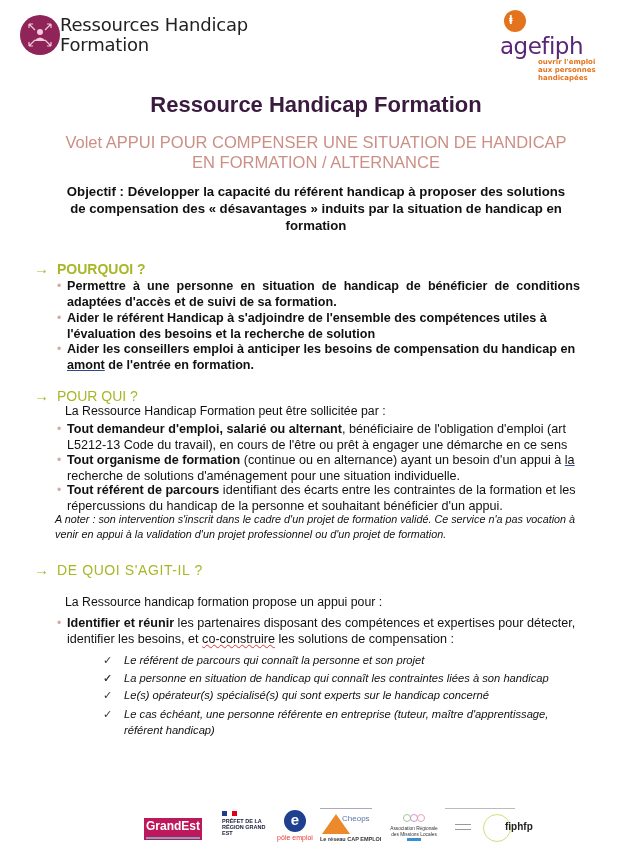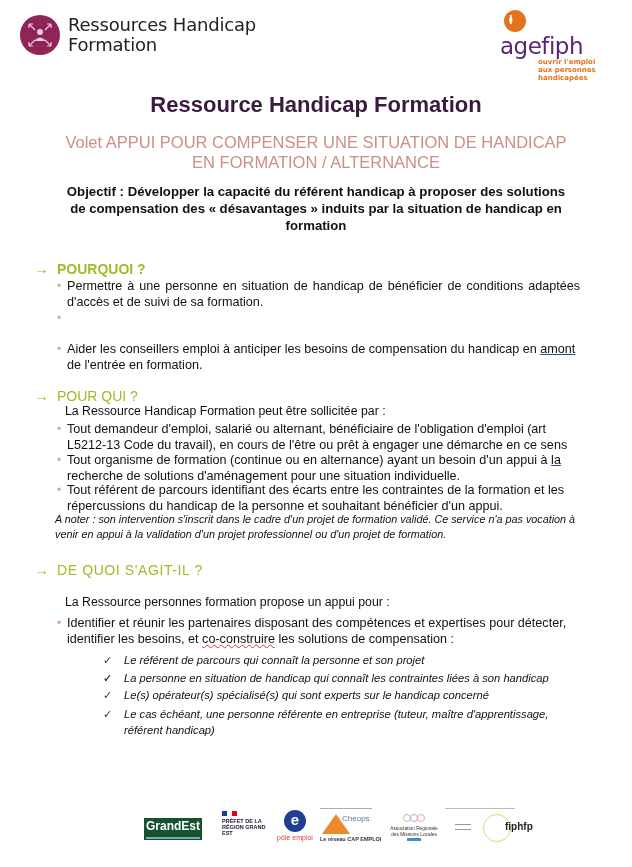--- a/index.html
+++ b/index.html
@@ -5,21 +5,21 @@
   * { box-sizing: border-box; margin: 0; padding: 0; }
   html, body { width: 632px; height: 867px; background: #ffffff; overflow: hidden; }
   body { position: relative; font-family: "Liberation Sans", sans-serif; color: #111; }
 
   .abs { position: absolute; }
 
   
   .rhf-logo { left: 20px; top: 15px; display: flex; align-items: center; }
   .rhf-circle { width: 40px; height: 40px; border-radius: 50%; background: #8e2458; position: relative; }
   .rhf-circle svg { position: absolute; left: 0; top: 0; }
-  .rhf-text { margin-left: 8px; font-family: "DejaVu Sans", sans-serif; font-size: 18px; line-height: 20px; color: #222; letter-spacing: -0.2px; }
+  .rhf-text { font-family: "DejaVu Sans", sans-serif; font-size: 18px; line-height: 20px; color: #222; letter-spacing: -0.2px; }
 
   .agefiph { left: 500px; top: 10px; width: 120px; }
   .agefiph-circle { width: 22px; height: 22px; border-radius: 50%; background: #e4731e; position: relative; margin-left: 4px; }
   .agefiph-circle span { position: absolute; left: 5px; top: 2px; color: #fff; font-size: 13px; font-weight: bold; }
   .agefiph-word { font-family: "DejaVu Sans", sans-serif; font-size: 23px; color: #5a2677; line-height: 24px; margin-top: 2px; letter-spacing: -0.5px; }
   .agefiph-tag { font-family: "DejaVu Sans", sans-serif; font-size: 7px; color: #e4731e; line-height: 8px; font-weight: bold; margin-left: 2px; padding-left: 36px; }
 
   
   .main-title { left: 0; width: 632px; top: 92px; text-align: center; font-size: 22px; font-weight: bold; color: #3a1a3e; }
   .subtitle { left: 60px; width: 512px; top: 132px; text-align: center; font-size: 16.5px; line-height: 20px; color: #cc8f85; }
@@ -27,34 +27,34 @@
 
   
   .section-head { left: 34px; font-size: 14px; color: #a8b728; font-weight: bold; display: flex; align-items: center; }
   .section-head .arrow { color: #a8b728; font-size: 15px; margin-right: 8px; font-weight: normal; }
   .section-head.light { font-weight: normal; }
 
   .para { left: 65px; font-size: 12.3px; line-height: 16px; color: #111; }
   .bullet { left: 55px; width: 525px; font-size: 12.6px; line-height: 16px; color: #111; padding-left: 12px; position: absolute; }
   .bullet .dot { position: absolute; left: 2px; top: 0; color: #d9a7a2; font-size: 12px; }
   .bullet.justify { text-align: justify; text-align-last: left; }
-  .b { font-weight: normal; }
+  .b { font-weight: bold; }
   .underline { text-decoration: underline; text-decoration-color: #2e4a88; }
   .wavy { text-decoration: underline wavy #d43a3a; text-decoration-thickness: 1px; }
 
   .note { left: 55px; width: 525px; font-size: 10.8px; line-height: 15px; font-style: italic; color: #111; }
 
   .check-list { left: 100px; top: 652px; width: 490px; }
   .check-item { position: relative; padding-left: 24px; font-size: 11.2px; font-style: italic; line-height: 17.5px; color: #111; }
   .check-item .chk { position: absolute; left: 3px; top: 0; font-style: normal; font-size: 11px; color: #333; }
 
   
   .footer { left: 140px; top: 808px; height: 40px; width: 385px; }
   .fl { position: absolute; }
-  .grandest { left: 4px; top: 10px; width: 58px; height: 22px; background: #14532d; color: #fff; font-weight: bold; font-size: 12px; text-align: center; line-height: 17px; }
+  .grandest { left: 4px; top: 10px; width: 58px; height: 22px; background: #be185d; color: #fff; font-weight: bold; font-size: 12px; text-align: center; line-height: 17px; }
   .grandest .sub { position: absolute; left: 2px; right: 2px; bottom: 1px; height: 2px; background: #7aa6c4; }
   .prefet { left: 82px; top: 3px; width: 45px; font-size: 5.5px; font-weight: bold; line-height: 6px; color: #1a1a3a; }
   .prefet .flag { display: flex; margin-bottom: 2px; }
   .prefet .flag i { display: block; width: 5px; height: 5px; }
   .pole { left: 135px; top: 2px; width: 40px; text-align: center; }
   .pole .ball { width: 22px; height: 22px; border-radius: 50%; background: #1f3f8f; margin: 0 auto; color: #fff; font-size: 15px; line-height: 20px; font-weight: bold; }
   .pole .txt { font-size: 7px; color: #e63c32; margin-top: 2px; }
   .cheops { left: 180px; top: 0; width: 52px; height: 36px; }
   .cheops .tri { position: absolute; left: 2px; top: 6px; width: 0; height: 0; border-left: 14px solid transparent; border-right: 14px solid transparent; border-bottom: 20px solid #ec8a2b; }
   .cheops .name { position: absolute; left: 22px; top: 6px; font-size: 8px; color: #5b76a8; }
@@ -108,20 +108,21 @@
 <div class="abs section-head" style="top:260px;">
   <span class="arrow">→</span>
   <span>POURQUOI ?</span>
 </div>
 <div class="bullet justify" style="top:278px;">
   <span class="dot">•</span>
   <span class="b">Permettre à une personne en situation de handicap de bénéficier de conditions adaptées d'accès et de suivi de sa formation.</span>
 </div>
 <div class="bullet" style="top:310px;">
   <span class="dot">•</span>
+  <span class="b">Aider le référent Handicap à s'adjoindre de l'ensemble des compétences utiles à l'évaluation des besoins et la recherche de solution</span>
 </div>
 <div class="bullet" style="top:341px;">
   <span class="dot">•</span>
   <span class="b">Aider les conseillers emploi à anticiper les besoins de compensation du handicap en </span><span class="b underline">amont</span><span class="b"> de l'entrée en formation.</span>
 </div>
 
 <div class="abs section-head light" style="top:387px;">
   <span class="arrow">→</span>
   <span>POUR QUI ?</span>
 </div>
@@ -137,21 +138,21 @@
 <div class="bullet" style="top:482px;">
   <span class="dot">•</span>
   <span class="b">Tout référent de parcours</span><span> identifiant des écarts entre les contraintes de la formation et les répercussions du handicap de la personne et souhaitant bénéficier d'un appui.</span>
 </div>
 <div class="abs note" style="top:512px;">A noter : son intervention s'inscrit dans le cadre d'un projet de formation validé. Ce service n'a pas vocation à venir en appui à la validation d'un projet professionnel ou d'un projet de formation.</div>
 
 <div class="abs section-head light" style="top:561px;">
   <span class="arrow">→</span>
   <span style="letter-spacing:0.6px;">DE QUOI S'AGIT-IL ?</span>
 </div>
-<div class="abs para" style="top:594px;">La Ressource personnes formation propose un appui pour :</div>
+<div class="abs para" style="top:594px;">La Ressource handicap formation propose un appui pour :</div>
 <div class="bullet" style="top:615px;">
   <span class="dot">•</span>
   <span class="b">Identifier et réunir</span><span> les partenaires disposant des compétences et expertises pour détecter, identifier les besoins, et </span><span class="wavy">co-construire</span><span> les solutions de compensation :</span>
 </div>
 
 <div class="abs check-list">
   <div class="check-item">
     <span class="chk">✓</span>
     <span>Le référent de parcours qui connaît la personne et son projet</span>
   </div>

